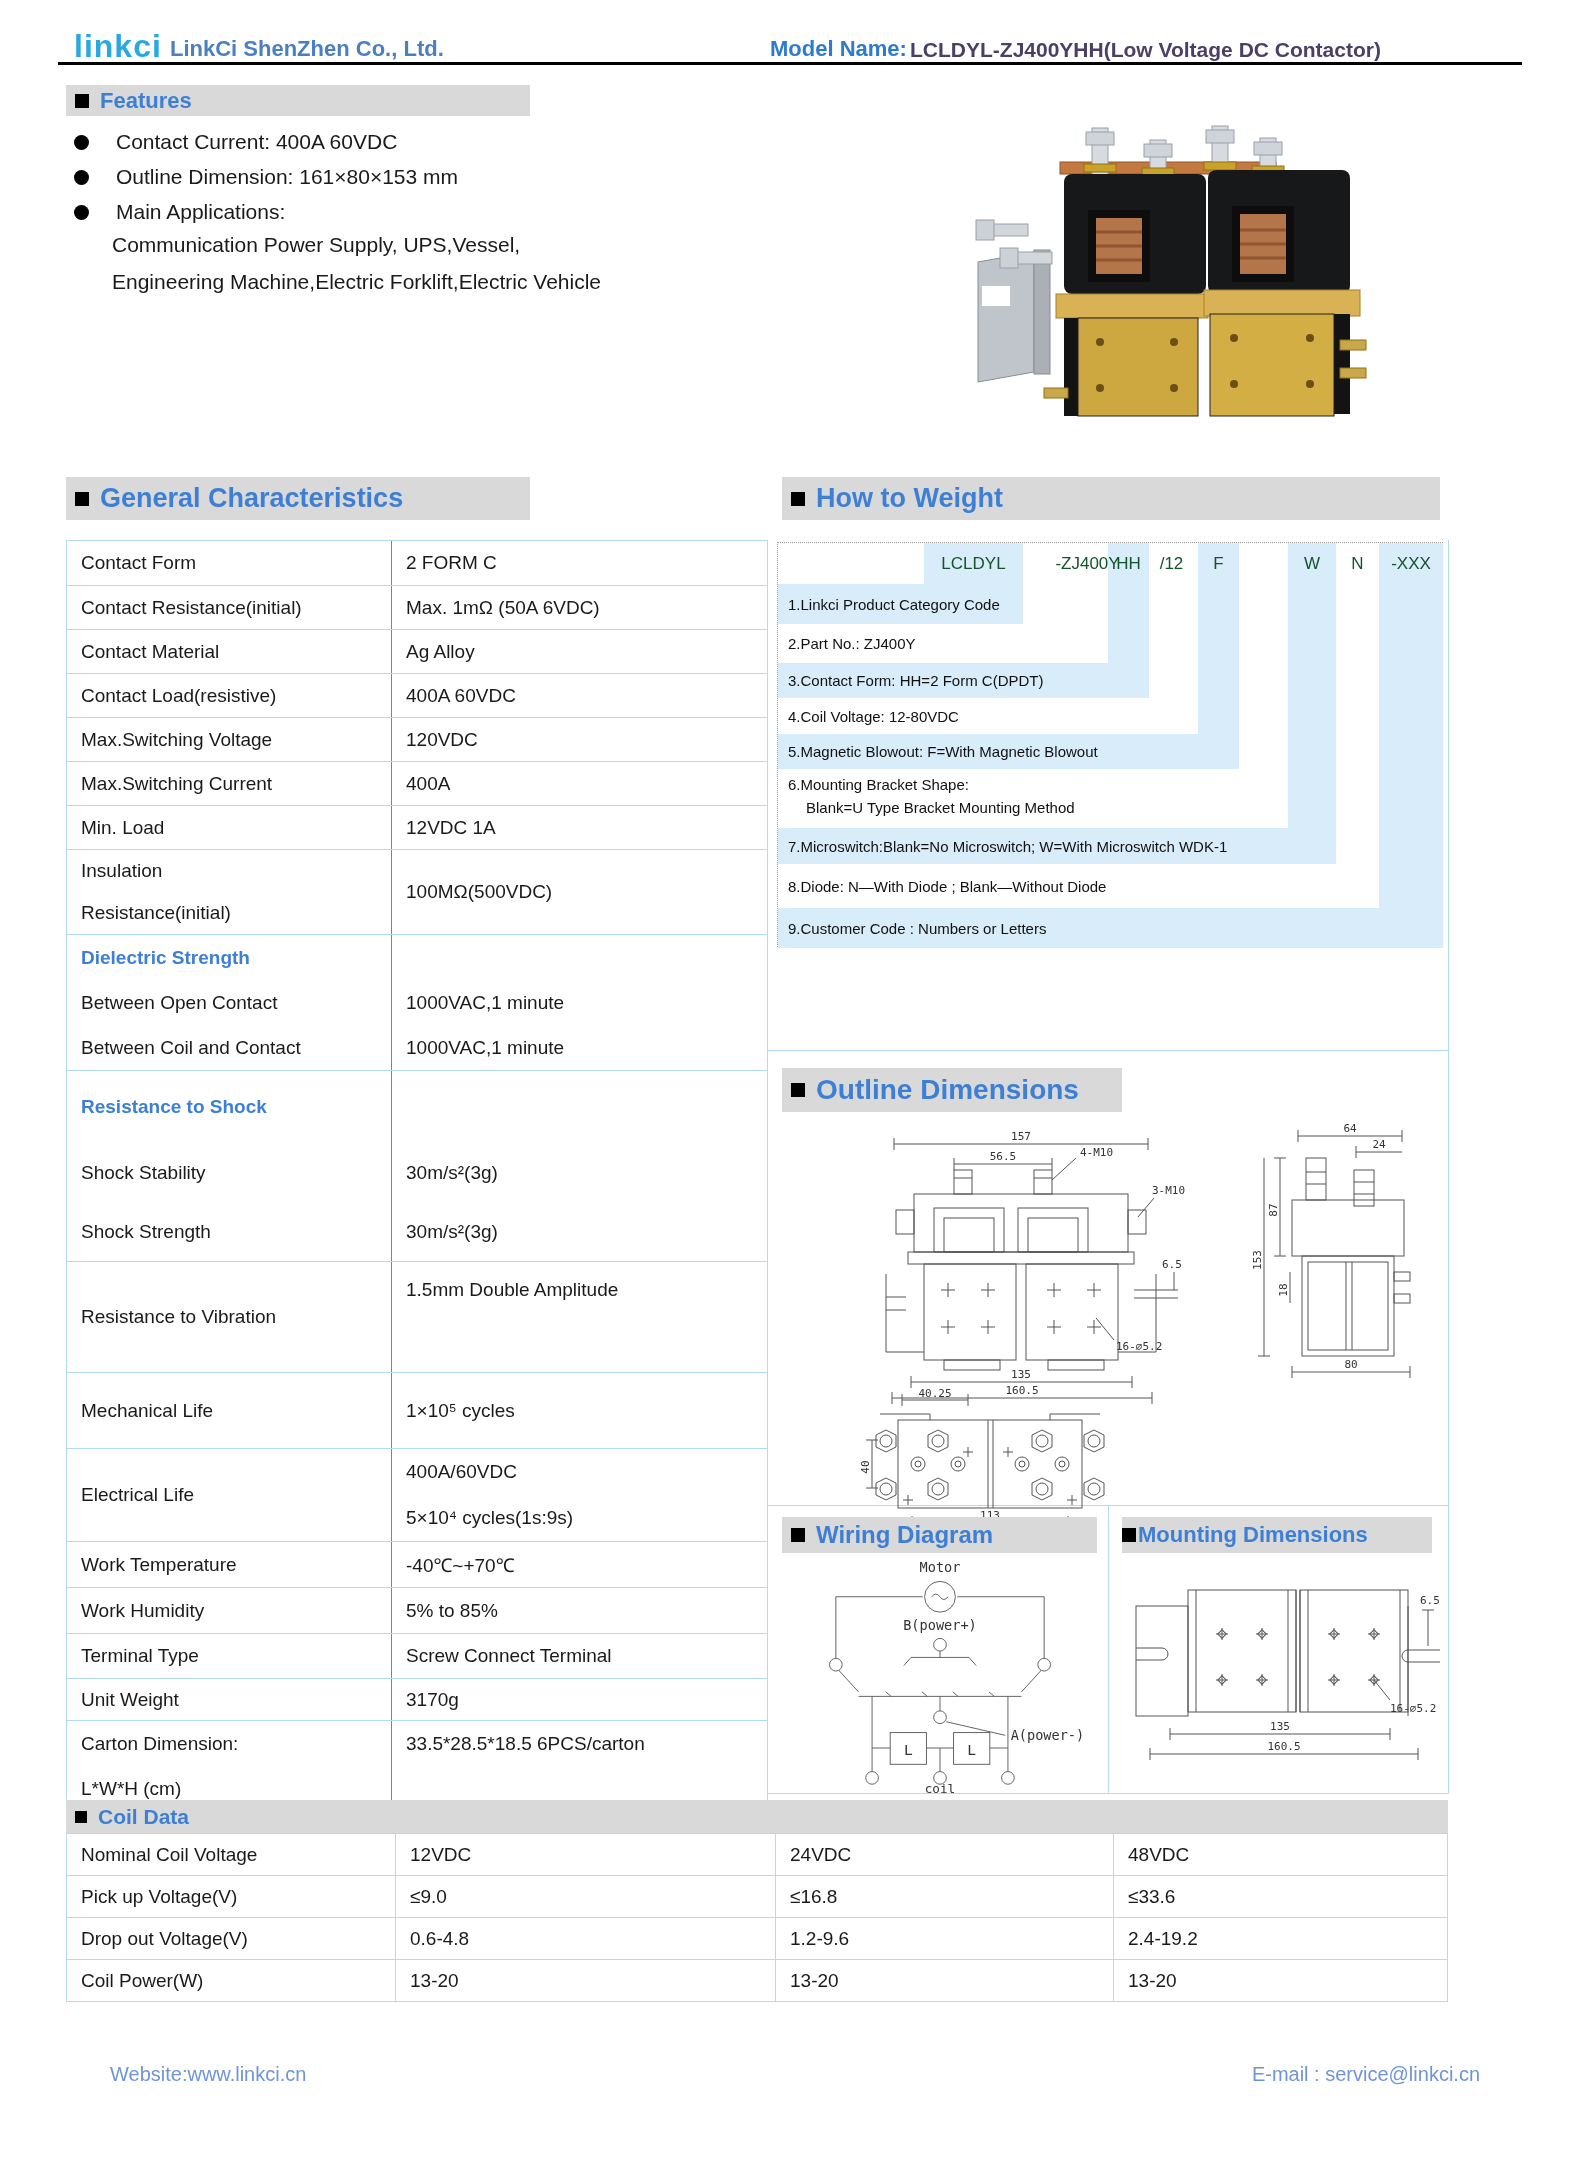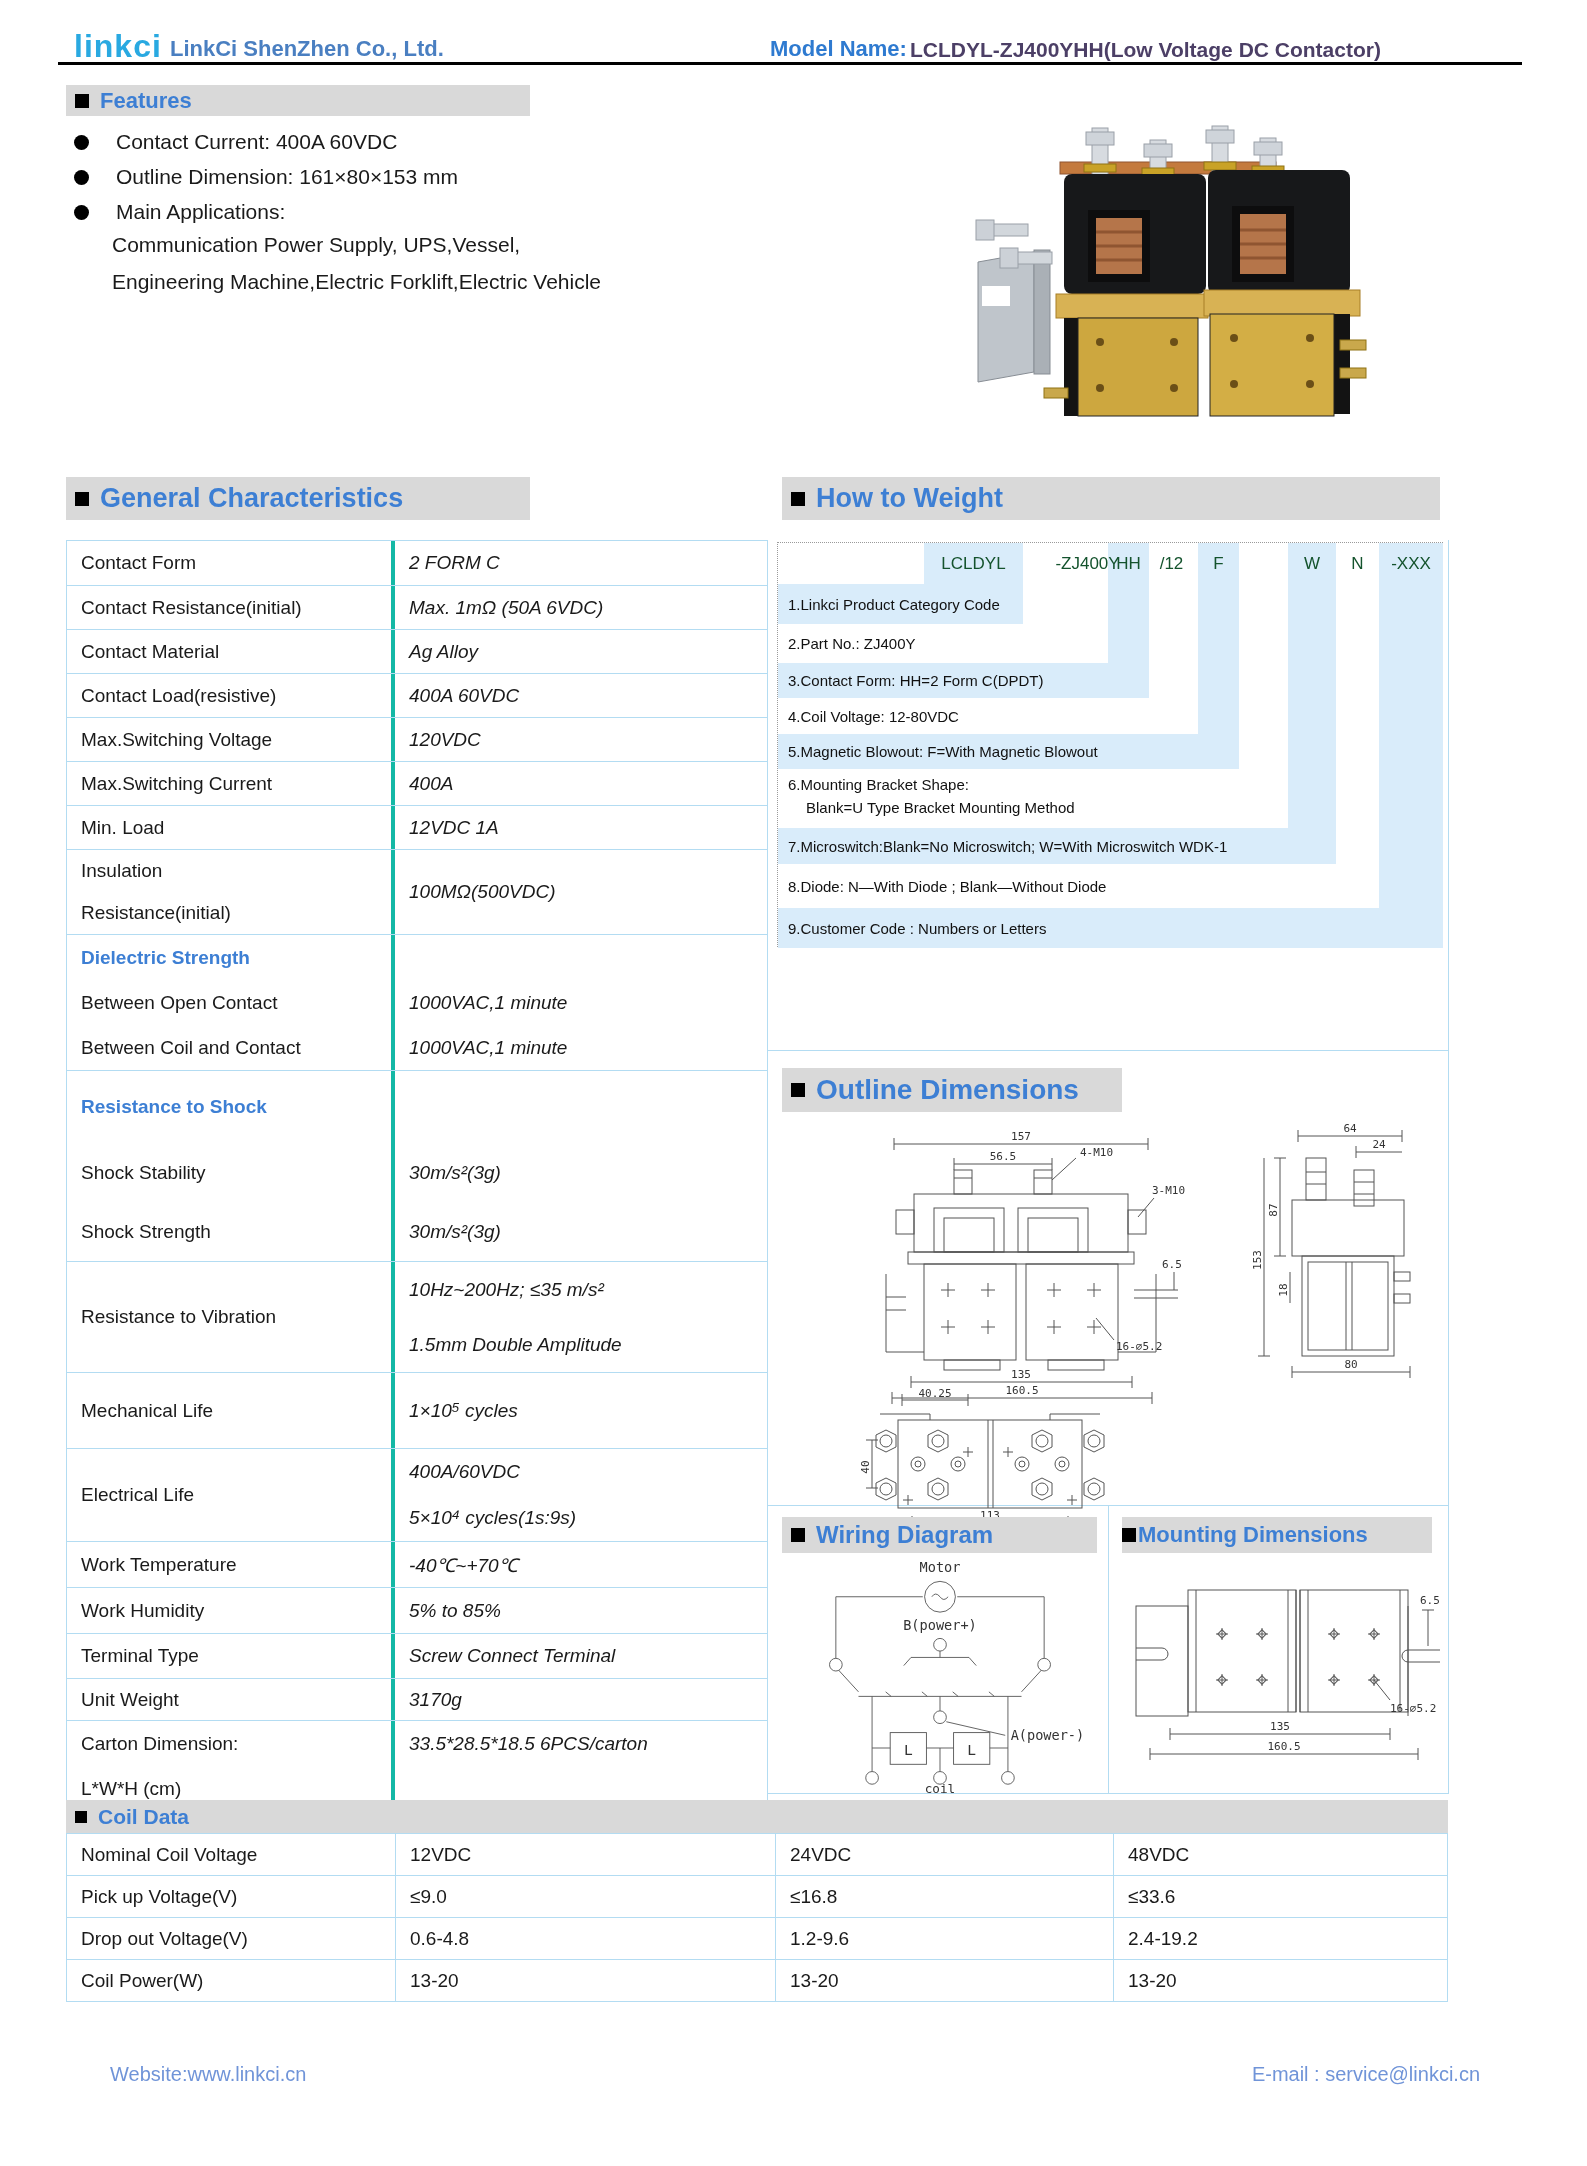--- a/index.html
+++ b/index.html
@@ -18,21 +18,21 @@
   .sectitle{color:#3d7fd4;font-weight:bold;white-space:nowrap;}
   
   .feat-item{position:absolute;left:74px;font-size:21px;display:flex;align-items:center;}
   .dot{width:15px;height:15px;border-radius:50%;background:#000;margin-right:27px;flex:0 0 auto;}
   .app-line{position:absolute;left:112px;font-size:21px;}
   
   #gc{position:absolute;left:66px;top:540px;width:702px;border:1px solid #b3dcf2;box-sizing:border-box;background:#fff;}
   .gc-row{display:flex;border-bottom:1px solid #b3dcf2;}
   .gc-row:last-child{border-bottom:none;}
   .gc-l{width:324px;box-sizing:border-box;}
-  .gc-v{flex:1;border-left:4px solid #14b8a6;box-sizing:border-box;font-style:italic;}
+  .gc-v{flex:1;border-left:1px solid #14b8a6;box-sizing:border-box;}
   .cell{display:flex;align-items:center;padding-left:14px;font-size:19px;box-sizing:border-box;}
   .bluelbl{color:#3d7fd4;font-weight:bold;}
   
   .bl{position:absolute;background:#b3dcf2;}
   
   #order{position:absolute;left:777px;top:542px;width:666px;height:405px;border:1px dotted #9a9a9a;box-sizing:border-box;}
   .stripe,.obar{position:absolute;background:#d9ecfa;}
   .ocode{position:absolute;top:0;height:41px;line-height:41px;text-align:center;font-size:17px;color:#14532d;}
   .oitem{position:absolute;left:0;width:100%;font-size:15px;color:#111;}
   .oitem .ln{padding-left:10px;line-height:1.55;}
@@ -248,21 +248,20 @@
           <div class="cell" style="height: 72px;"></div>
           <div class="cell" style="height: 59px;">30m/s²(3g)</div>
           <div class="cell" style="height: 59px;">30m/s²(3g)</div>
         </div>
       </div>
       <div class="gc-row">
         <div class="gc-l">
           <div class="cell" style="height: 110px;">Resistance to Vibration</div>
         </div>
         <div class="gc-v">
-          <div class="cell" style="height: 55px;">10Hz~200Hz; ≤35 m/s²</div>
           <div class="cell" style="height: 55px;">1.5mm Double Amplitude</div>
         </div>
       </div>
       <div class="gc-row">
         <div class="gc-l">
           <div class="cell" style="height: 75px;">Mechanical Life</div>
         </div>
         <div class="gc-v">
           <div class="cell" style="height: 75px;">1×10⁵  cycles</div>
         </div>

